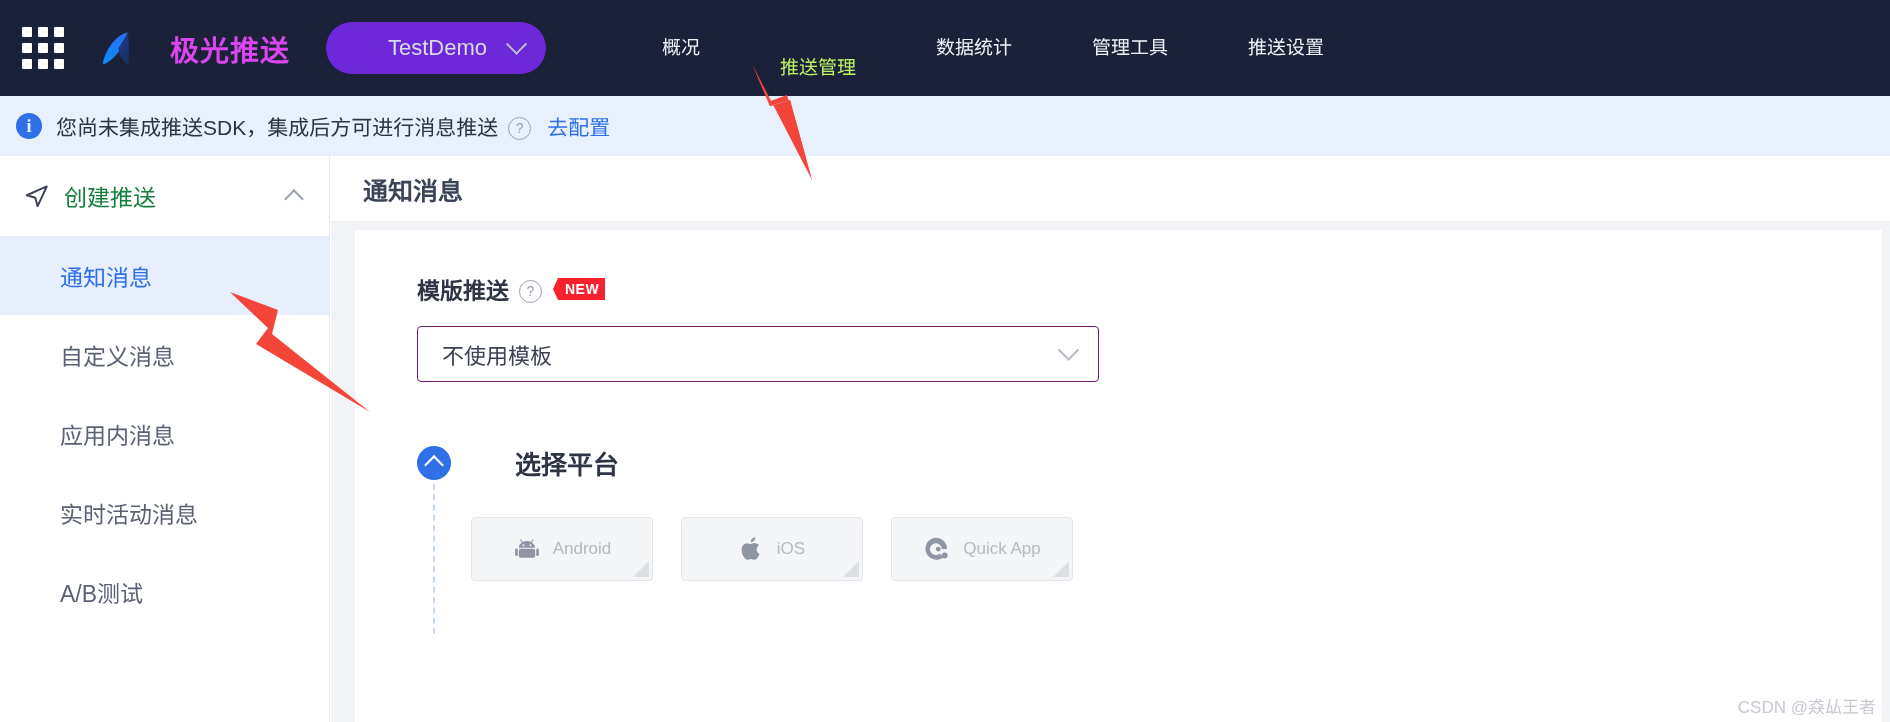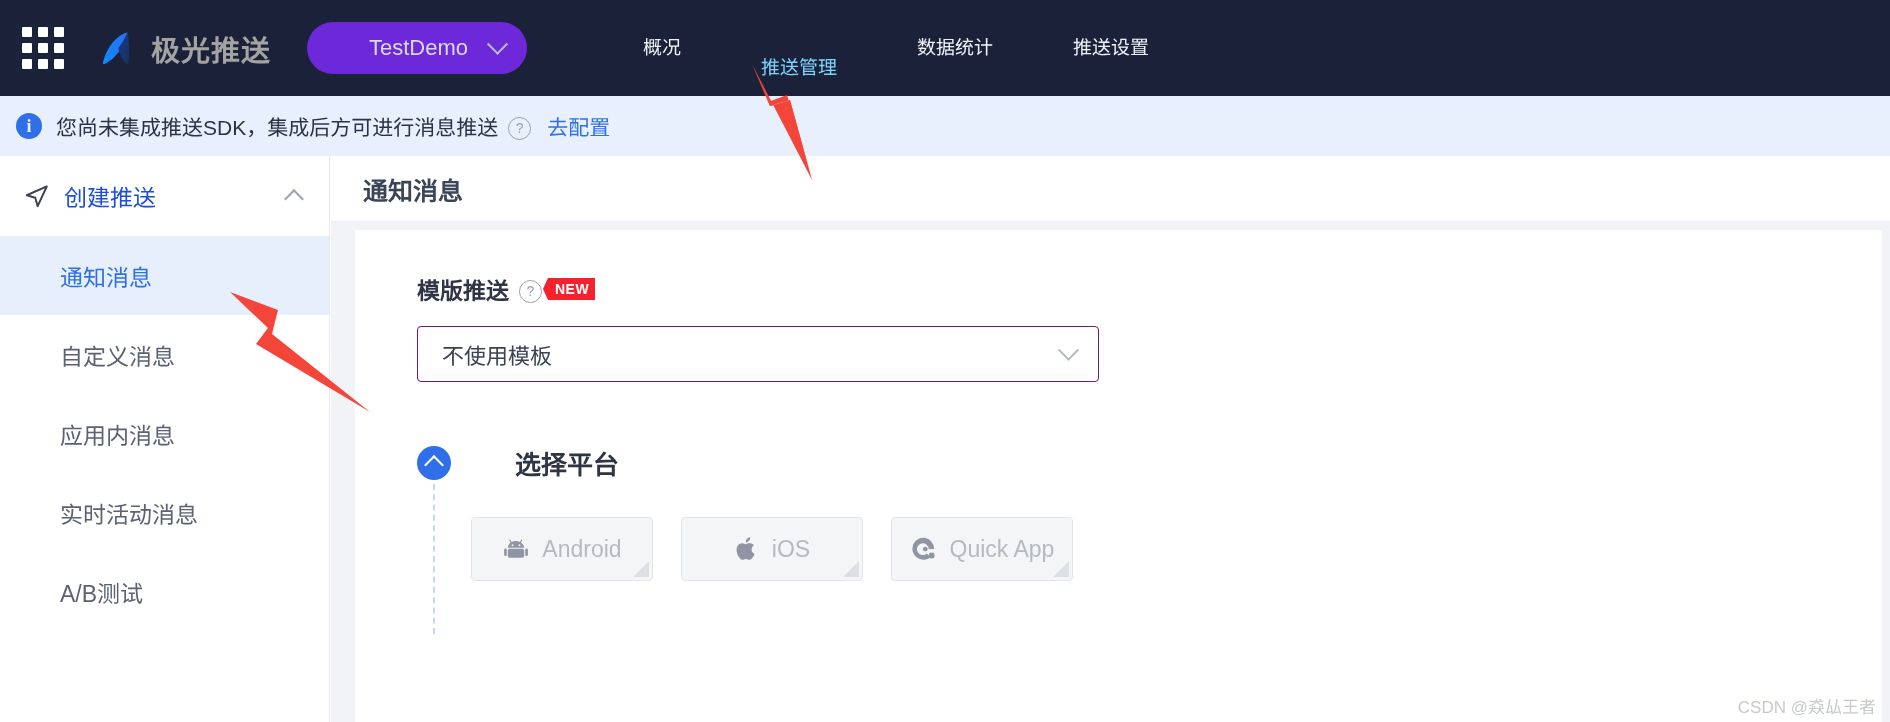--- a/index.html
+++ b/index.html
@@ -59,25 +59,26 @@
     margin-right: 36px;
     cursor: pointer;
   }
   .brand-logo {
     width: 42px;
     height: 42px;
     margin-right: 13px;
     flex: none;
   }
   .brand-name {
-    color: #a3a3a3;
+    color: #d946ef;
     font-size: 29px;
     font-weight: bold;
     letter-spacing: 1px;
     white-space: nowrap;
+    margin-left: 19px;
   }
   .app-switch {
     height: 52px;
     min-width: 220px;
     background: #6d28d9;
     border-radius: 26px;
     display: flex;
     align-items: center;
     justify-content: flex-end;
     padding: 0 22px 0 26px;
@@ -107,21 +108,21 @@
   }
   .mainnav a {
     color: #f0f2f7;
     font-size: 19px;
     text-decoration: none;
     padding: 0 40px;
     line-height: 96px;
     white-space: nowrap;
     cursor: pointer;
   }
-  .mainnav a.active { color: #7dd3fc; margin-top: 39px; }
+  .mainnav a.active { color: #bef264; margin-top: 39px; }
 
   
   .notice {
     position: absolute;
     left: 0; top: 96px;
     width: 1890px;
     height: 60px;
     background: #e8f0fe;
     display: flex;
     align-items: center;
@@ -185,21 +186,21 @@
   .side-group {
     display: flex;
     align-items: center;
     height: 80px;
     padding: 0 28px 0 24px;
     cursor: pointer;
   }
   .send-icon { width: 26px; height: 26px; flex: none; margin-right: 14px; }
   .side-group-label {
     font-size: 23px;
-    color: #1d4ed8;
+    color: #15803d;
     flex: 1;
     white-space: nowrap;
   }
   .caret-up {
     display: inline-block;
     width: 12px; height: 12px;
     border-left: 2px solid #9aa2b4;
     border-top: 2px solid #9aa2b4;
     transform: rotate(45deg);
     margin-top: 5px;
@@ -269,20 +270,21 @@
     position: relative;
     display: inline-flex;
     align-items: center;
     justify-content: center;
     background: #f5222d;
     color: #ffffff;
     font-size: 14px;
     font-weight: bold;
     height: 22px;
     padding: 0 6px 0 7px;
+    margin-left: 10px;
     letter-spacing: .5px;
   }
   .badge-new::before {
     content: "";
     position: absolute;
     left: -5px; top: 0;
     width: 0; height: 0;
     border-top: 11px solid transparent;
     border-bottom: 11px solid transparent;
     border-right: 5px solid #f5222d;
@@ -369,21 +371,21 @@
     border-radius: 4px;
     display: flex;
     align-items: center;
     justify-content: center;
     margin-right: 28px;
     box-sizing: border-box;
     cursor: pointer;
   }
   .plat-btn .pico { flex: none; margin-right: 12px; }
   .plat-label {
-    font-size: 23px;
+    font-size: 17px;
     color: #b6b9c0;
     white-space: nowrap;
   }
   .corner-tri {
     position: absolute;
     right: 3px; bottom: 3px;
     width: 0; height: 0;
     border-left: 16px solid transparent;
     border-bottom: 16px solid #dcdfe4;
   }
@@ -443,20 +445,21 @@
 
     <div class="app-switch">
       <span class="app-switch-name">TestDemo</span>
       <span class="chev"></span>
     </div>
 
     <nav class="mainnav">
       <a href="#">概况</a>
       <a href="#" class="active">推送管理</a>
       <a href="#">数据统计</a>
+      <a href="#">管理工具</a>
       <a href="#">推送设置</a>
     </nav>
   </div>
 
   <div class="notice">
     <span class="info-icon">i</span>
     <span class="notice-text">您尚未集成推送SDK，集成后方可进行消息推送</span>
     <span class="q-mark">?</span>
     <a href="#" class="notice-link">去配置</a>
   </div>

